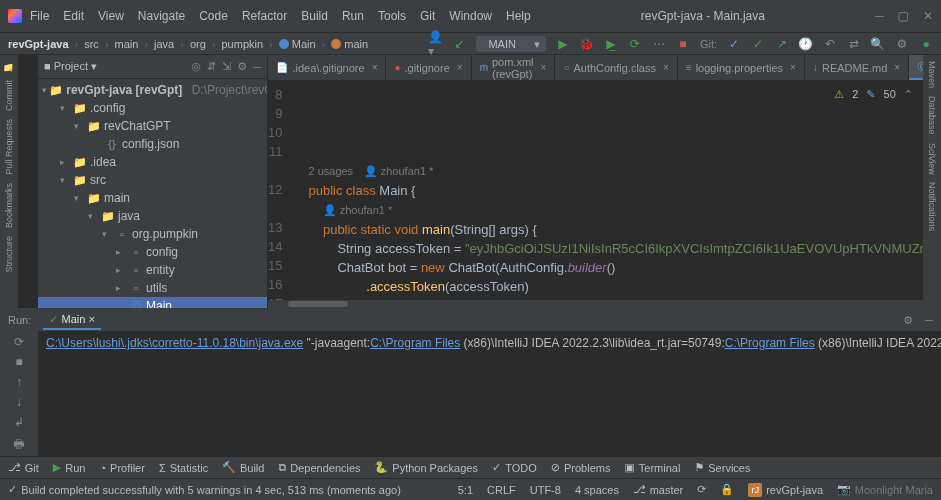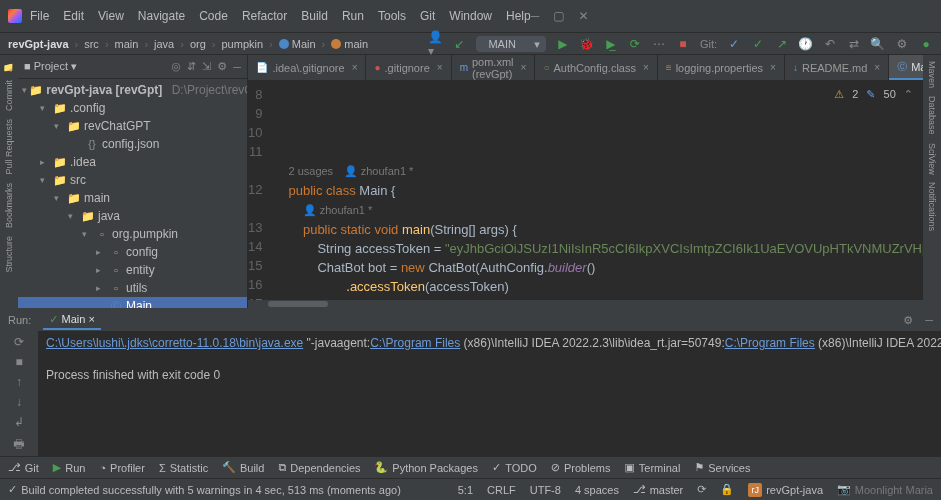--- a/index.html
+++ b/index.html
@@ -22,21 +22,21 @@
 .runconf::after { content: "▾"; position: absolute; right: 6px; color: #aaa; }
 .ticon { width: 14px; height: 14px; display: inline-flex; align-items: center; justify-content: center; font-size: 12px; }
 .green { color: #499c54; }
 .red { color: #c75450; }
 .gray { color: #888; }
 .blue { color: #6a9bd8; }
 .orange { color: #cc7832; }
 .mainrow { flex: 1; display: flex; overflow: hidden; }
 .gutter-l, .gutter-r { width: 18px; background: #3c3f41; display: flex; flex-direction: column; align-items: center; gap: 8px; padding-top: 6px; font-size: 9px; }
 .gutter-l span, .gutter-r span { writing-mode: vertical-rl; transform: rotate(180deg); color: #999; cursor: default; }
-.sidebar { width: 230px; background: #3c3f41; border-right: 1px solid #2b2b2b; display: flex; flex-direction: column; }
+.sidebar { width: 230px; background: #3c3f41; border-right: 1px solid #2b2b2b; display: flex; flex-direction: column; margin-left: 20px; }
 .side-head { height: 24px; display: flex; align-items: center; padding: 0 6px; border-bottom: 1px solid #2b2b2b; gap: 6px; font-size: 11px; }
 .side-head .spacer { flex: 1; }
 .side-head .hicon { color: #888; cursor: default; font-size: 11px; }
 .tree { flex: 1; overflow: auto; padding: 2px 0; font-size: 12px; }
 .node { display: flex; align-items: center; height: 18px; padding-left: 4px; cursor: default; gap: 3px; white-space: nowrap; }
 .node.sel { background: #4b6eaf; color: #fff; }
 .arrow { width: 10px; color: #888; font-size: 9px; }
 .ficon { width: 14px; text-align: center; font-size: 11px; }
 .ficon.folder { color: #8a9199; }
 .ficon.pkg { color: #b09764; }
@@ -92,20 +92,21 @@
     <span>Navigate</span>
     <span>Code</span>
     <span>Refactor</span>
     <span>Build</span>
     <span>Run</span>
     <span>Tools</span>
     <span>Git</span>
     <span>Window</span>
     <span>Help</span>
   </div>
+  <div class="center">revGpt-java - Main.java</div>
   <div class="winbtns">
     <span>─</span>
     <span>▢</span>
     <span>✕</span>
   </div>
 </div>
 
 <div class="breadbar">
   <span class="bread-link" style="font-weight:bold;color:#ddd">revGpt-java</span>
     <span class="chev">›</span>
@@ -325,21 +326,20 @@
       <span>■</span>
       <span>↑</span>
       <span>↓</span>
       <span>↲</span>
       <span>🖶</span>
 
     </div>
     <div class="console">
       <div><span class="link">C:\Users\lushi\.jdks\corretto-11.0.18\bin\java.exe</span><span> "-javaagent:</span><span class="link">C:\Program Files</span><span> (x86)\IntelliJ IDEA 2022.2.3\lib\idea_rt.jar=50749:</span><span class="link">C:\Program Files</span><span> (x86)\IntelliJ IDEA 2022.2.3\bin" -Dfile.encoding</span></div>
       <div>&nbsp;</div>
-      <div>Process finished with exit code 0</div>
     </div>
   </div>
 </div>
 
 <div class="bottombar">
   <span class="bitem">⎇ <span>Git</span></span>
   <span class="bitem">
       <span class="green">▶</span> 
       <span>Run</span>
     </span>

